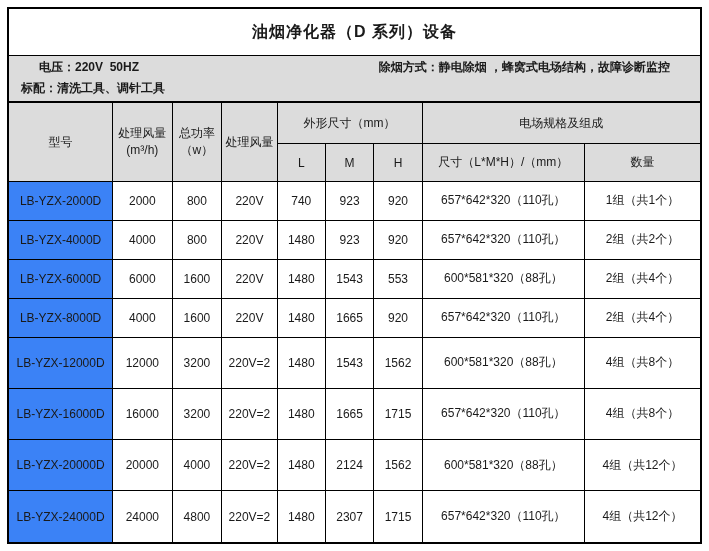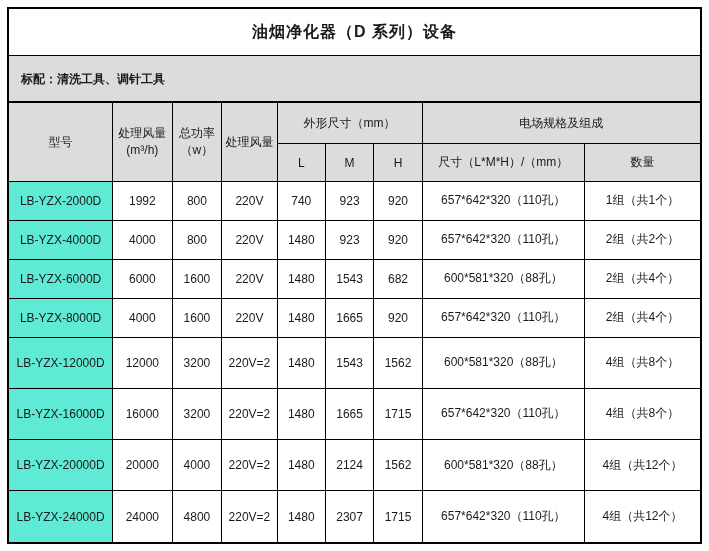--- a/index.html
+++ b/index.html
@@ -55,38 +55,40 @@
     font-weight: normal;
     padding: 0 2px;
     overflow: hidden;
     white-space: nowrap;
   }
   thead th { background: #dcdcdc; }
   thead tr.h1 th { height: 40px; }
   thead tr.h2 th { height: 37px; }
   .two-line div { line-height: 17px; }
   tbody td { background: #ffffff; }
-  tbody td.model-cell { background: #5eead4; }
+  tbody td.model-cell { background: #3b82f6; }
   tbody tr { height: 38px; }
   tbody tr:nth-child(n+5) { height: 50px; padding-left: 28px; }
   
   table tr > *:first-child { border-left: none; }
   table tr > *:last-child { border-right: none; }
   tbody tr:last-child > * { border-bottom: none; }
   thead tr.h1 th { border-top: none; }
 </style>
 </head>
 <body>
 
 <div class="sheet">
 
   <div class="title-bar">油烟净化器（D 系列）设备</div>
 
   <div class="info-bar">
     <div class="info-line1">
+      <span>电压：220V  50HZ</span>
+      <span>除烟方式：静电除烟 ，蜂窝式电场结构，故障诊断监控</span>
     </div>
     <div class="info-line2">标配：清洗工具、调针工具</div>
   </div>
 
   <table>
     <colgroup>
       <col style="width:15.0%">
         <col style="width:8.6%">
         <col style="width:7.2%">
       <col style="width:8.0%">
@@ -115,21 +117,21 @@
         <th>L</th>
         <th>M</th>
         <th>H</th>
         <th>尺寸（L*M*H）/（mm）</th>
         <th>数量</th>
       </tr>
     </thead>
     <tbody>
         <tr>
           <td class="model-cell">LB-YZX-2000D</td>
-          <td>1992</td>
+          <td>2000</td>
           <td>800</td>
           <td>220V</td>
           <td>740</td>
           <td>923</td>
           <td>920</td>
           <td>657*642*320（110孔）</td>
           <td>1组（共1个）</td>
         </tr>
         <tr>
           <td class="model-cell">LB-YZX-4000D</td>
@@ -142,21 +144,21 @@
           <td>657*642*320（110孔）</td>
           <td>2组（共2个）</td>
         </tr>
         <tr>
           <td class="model-cell">LB-YZX-6000D</td>
           <td>6000</td>
           <td>1600</td>
           <td>220V</td>
           <td>1480</td>
           <td>1543</td>
-          <td>682</td>
+          <td>553</td>
           <td>600*581*320（88孔）</td>
           <td>2组（共4个）</td>
         </tr>
         <tr>
           <td class="model-cell">LB-YZX-8000D</td>
           <td>4000</td>
           <td>1600</td>
           <td>220V</td>
           <td>1480</td>
           <td>1665</td>

